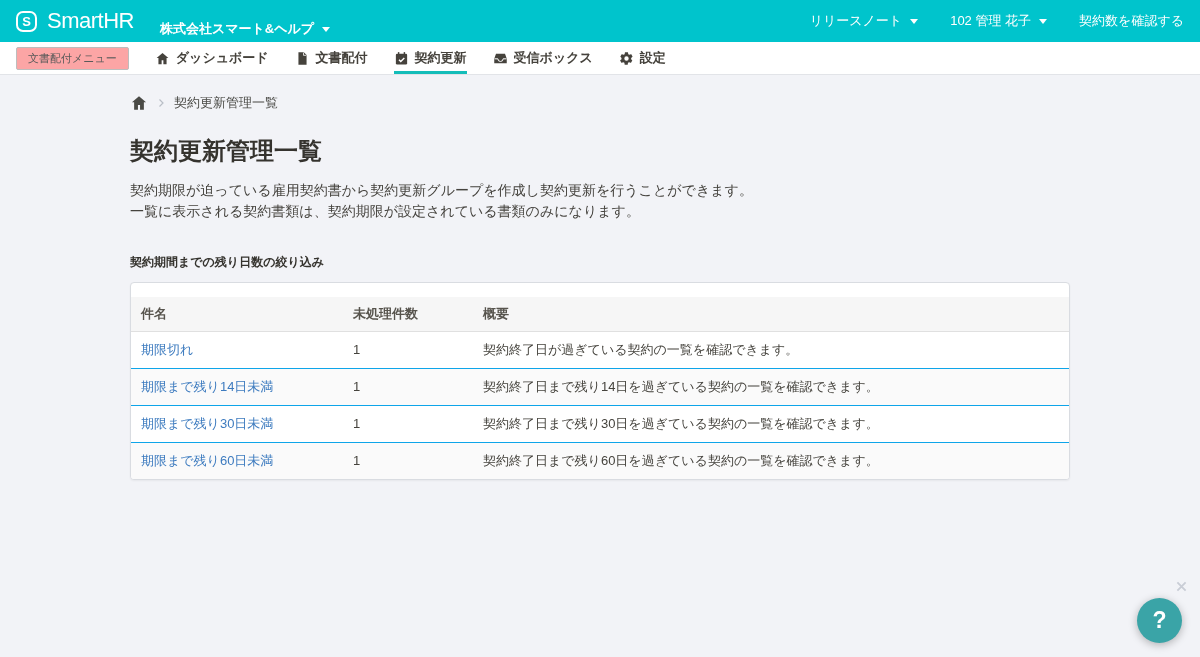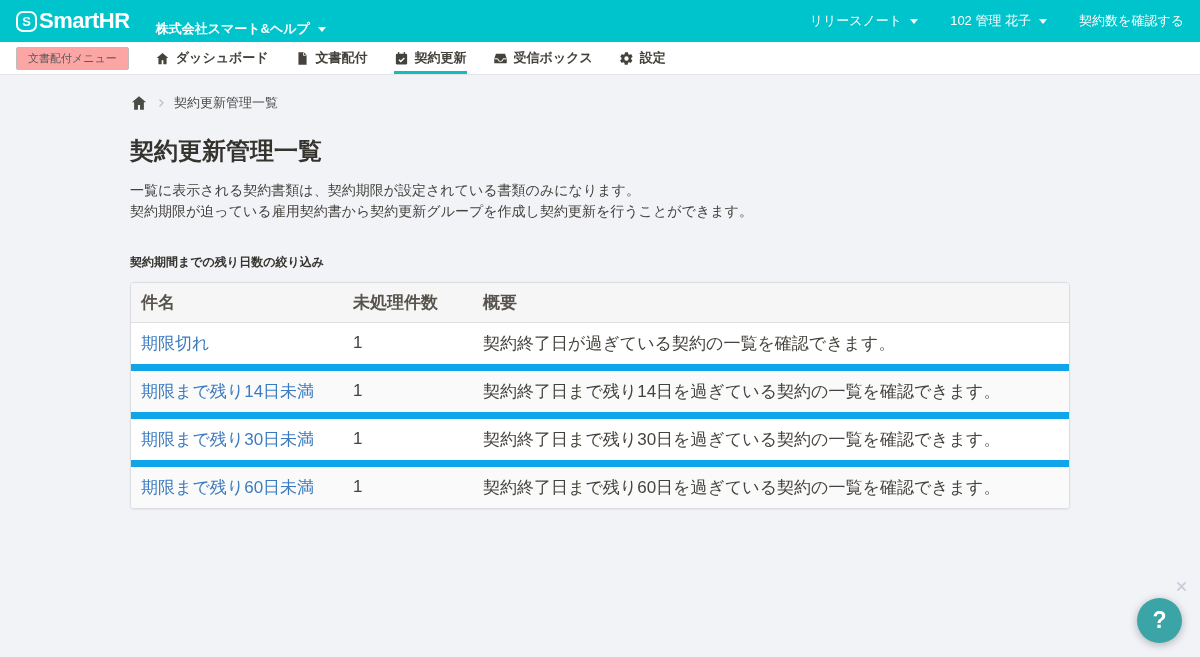--- a/index.html
+++ b/index.html
@@ -15,21 +15,21 @@
   .app-header {
     height:42px; background:#00c4cc; color:#fff;
     display:flex; align-items:center; padding:0 16px;
   }
   .logo { display:flex; align-items:center; cursor:pointer; }
   .logo-mark {
     width:21px; height:21px; border:2.5px solid #fff; border-radius:7px;
     display:flex; align-items:center; justify-content:center;
     font-size:13px; font-weight:bold; line-height:1;
   }
-  .brand-text { font-size:22px; font-weight:700; margin-left:2px; letter-spacing:-0.5px; }
+  .brand-text { font-size:22px; font-weight:400; margin-left:10px; letter-spacing:-0.5px; }
   .company-select { margin-left:26px; display:flex; align-items:center; gap:8px; font-size:13px; font-weight:bold; cursor:pointer;margin-top:16px; }
   .caret-down {
     width:0; height:0;
     border-left:4px solid transparent; border-right:4px solid transparent;
     border-top:5px solid #fff;
   }
   .header-right { margin-left:auto; display:flex; align-items:center; gap:32px; font-size:13px; }
   .header-item { display:flex; align-items:center; gap:8px; cursor:pointer;justify-content:center; }
 
   
@@ -60,28 +60,28 @@
   .crumb-sep svg { width:12px; height:12px; display:block; }
 
   .page-title { font-size:24px; font-weight:600; color:#35332e; margin:23px 0 13px; }
   .desc { font-size:14px; color:#45433e; line-height:1.52; margin:0; }
   .section-heading { font-size:12px; font-weight:bold; color:#35332e; margin:31px 0 11px; }
 
   .filter-table-wrap {
     background:#fff; border:1px solid #d9dce1; border-radius:4px;
     box-shadow:0 1px 2px rgba(0,0,0,.05); overflow:hidden;
   }
-  table.filter-table { width:100%; border-collapse:collapse; font-size:17px; }
+  table.filter-table { width:100%; border-collapse:collapse; font-size:13px;margin-top:14px; }
   .filter-table th {
     text-align:left; font-weight:bold; color:#57544d; background:#f6f6f6;
     padding:8px 10px; border-bottom:1px solid #e0e0e0;
   }
   .filter-table th.col-name { width:212px; }
   .filter-table th.col-count { width:130px; }
-  .filter-table td { padding:9px 10px; color:#45433d; border-bottom:7px solid #0ea5e9; }
+  .filter-table td { padding:9px 10px; color:#45433d; border-bottom:1px solid #0ea5e9; }
   .filter-table tbody tr:nth-child(even) { background:#fafafa; }
   .filter-table tbody tr:last-child td { border-bottom:none; }
   .row-link { color:#3d7bbf; text-decoration:none; cursor:pointer; }
 
   
   .close-x { position:absolute; right:11px; bottom:63px; cursor:pointer; line-height:0; }
   .close-x svg { width:15px; height:15px; }
   .help-button {
     position:absolute; right:18px; bottom:14px;
     width:45px; height:45px; border-radius:50%; border:none;
@@ -182,22 +182,22 @@
     <span class="crumb-sep">
       <svg viewBox="0 0 24 24">
           <path d="M9 5l7 7-7 7" fill="none" stroke="#b9bec6" stroke-width="2.4"></path>
         </svg>
     </span>
     <span>契約更新管理一覧</span>
   </div>
 
   <h1 class="page-title">契約更新管理一覧</h1>
 
+  <p class="desc">契約期限が迫っている雇用契約書から契約更新グループを作成し契約更新を行うことができます。</p>
   <p class="desc">一覧に表示される契約書類は、契約期限が設定されている書類のみになります。</p>
-  <p class="desc">契約期限が迫っている雇用契約書から契約更新グループを作成し契約更新を行うことができます。</p>
 
   <h2 class="section-heading">契約期間までの残り日数の絞り込み</h2>
 
   <div class="filter-table-wrap">
     <table class="filter-table">
       <thead>
         <tr>
           <th class="col-name">件名</th>
           <th class="col-count">未処理件数</th>
           <th class="col-summary">概要</th>

